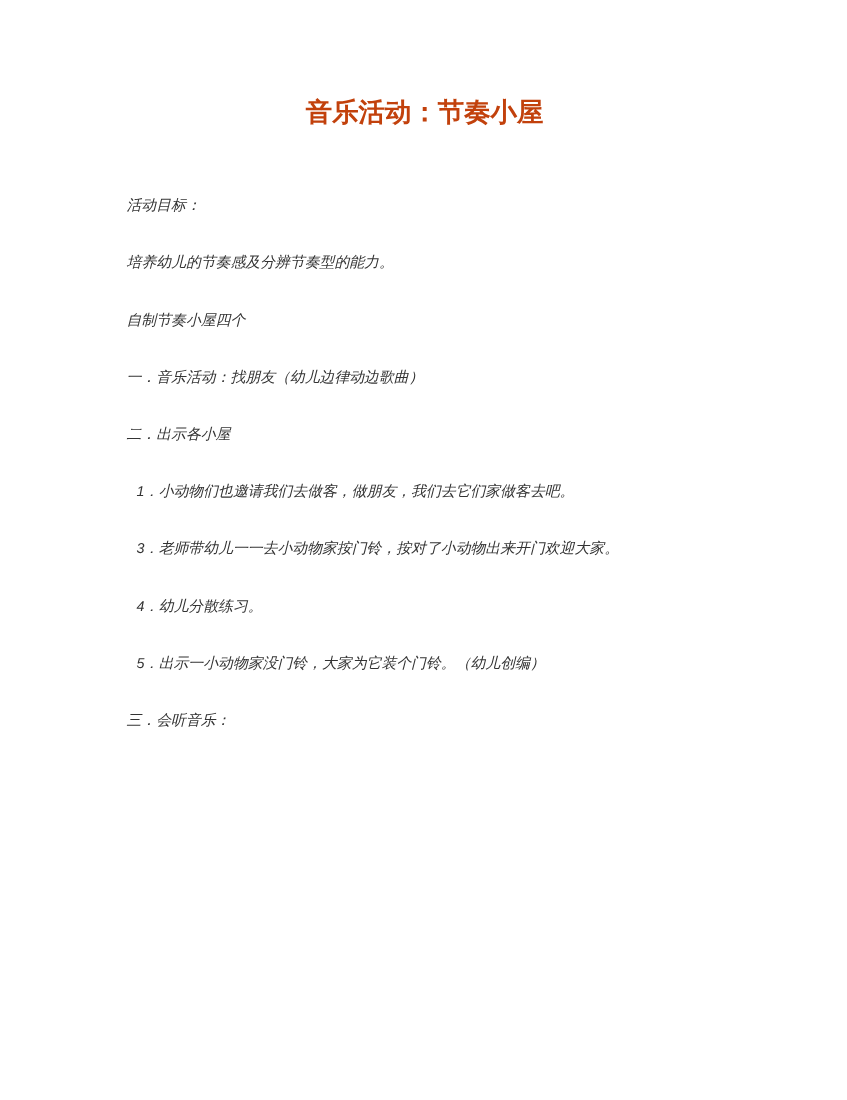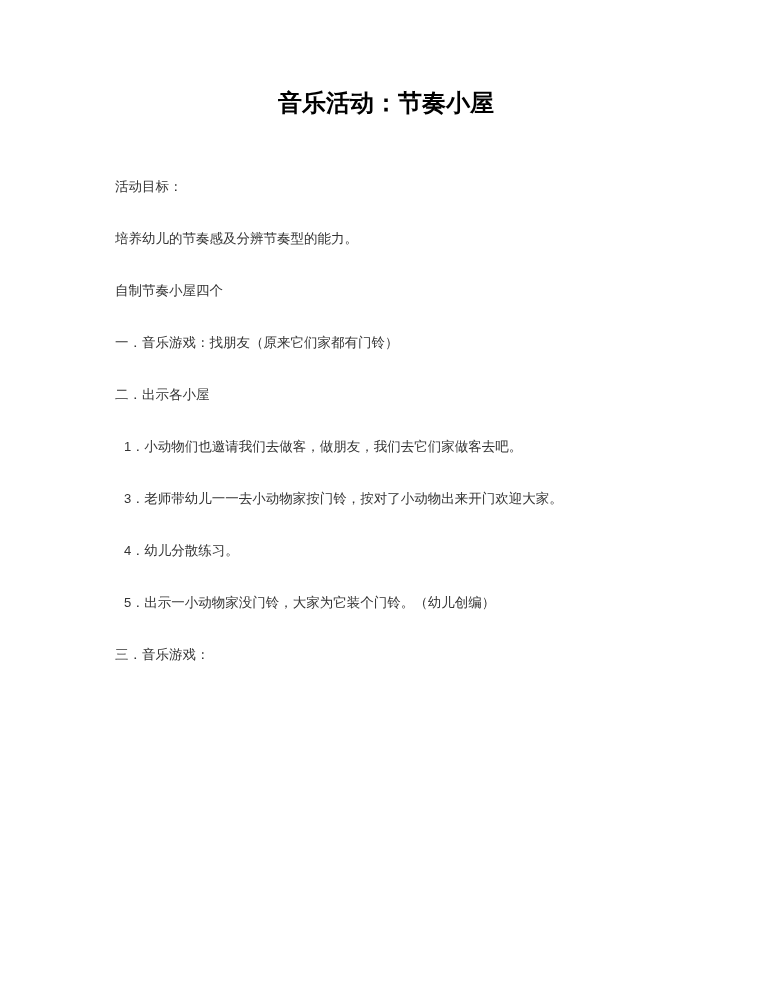--- a/index.html
+++ b/index.html
@@ -17,29 +17,30 @@
     overflow: hidden;
     color: #333333;
     font-family: "Liberation Serif", "DejaVu Serif", serif;
   }
   .doc-title {
     margin: 88px 0 56px 0;
     text-align: center;
     font-size: 24px;
     font-weight: bold;
     line-height: 30px;
-    color: #000000;
+    color: #c2410c;
     font-family: "Liberation Serif", "DejaVu Serif", serif;
   }
   .para {
     margin: 0 0 26px 0;
     font-size: 13.5px;
     line-height: 26px;
     letter-spacing: 0;
     word-break: break-all;
+    font-style: italic;
   }
   .para.numbered {
     text-indent: 9px;
   }
   .num-prefix {
     font-family: "Liberation Sans", "DejaVu Sans", sans-serif;
     font-size: 13px;
   }
 </style>
 </head>
@@ -50,29 +51,29 @@
   <h1 class="doc-title">音乐活动：节奏小屋</h1>
 
   <p class="para">活动目标：</p>
 
   <p class="para">培养幼儿的节奏感及分辨节奏型的能力。</p>
 
 
   <p class="para">自制节奏小屋四个</p>
 
 
-  <p class="para">一．音乐游戏：找朋友（原来它们家都有门铃）</p>
+  <p class="para">一．音乐活动：找朋友（幼儿边律动边歌曲）</p>
 
 
   <p class="para">二．出示各小屋</p>
 
   <p class="para numbered"><span class="num-prefix">1．</span><span>小动物们也邀请我们去做客，做朋友，我们去它们家做客去吧。</span></p>
 
 
   <p class="para numbered"><span class="num-prefix">3．</span><span>老师带幼儿一一去小动物家按门铃，按对了小动物出来开门欢迎大家。</span></p>
 
   <p class="para numbered"><span class="num-prefix">4．</span><span>幼儿分散练习。</span></p>
 
   <p class="para numbered"><span class="num-prefix">5．</span><span>出示一小动物家没门铃，大家为它装个门铃。（幼儿创编）</span></p>
 
-  <p class="para">三．音乐游戏：</p>
+  <p class="para">三．会听音乐：</p>
 
 </div>
 
 </body></html>

